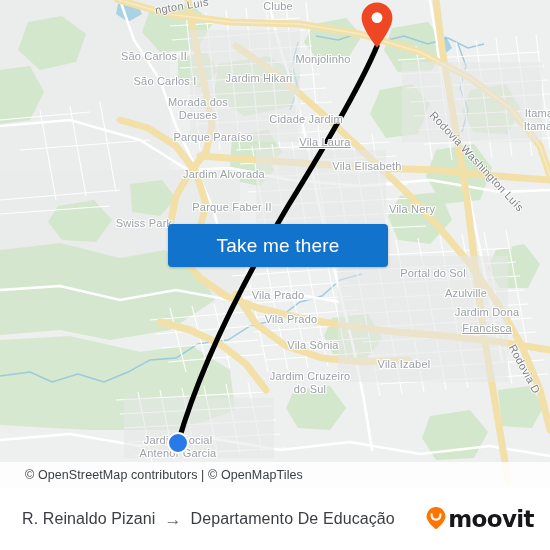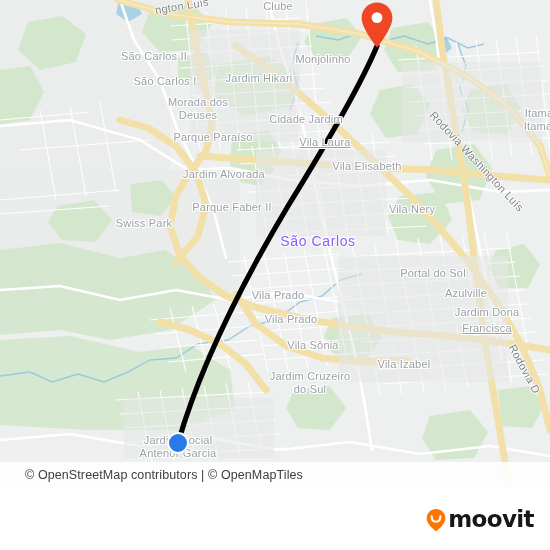--- a/index.html
+++ b/index.html
@@ -163,21 +163,21 @@
     color: #5f6368;
     font-size: 17px;
     line-height: 1;
   }
   #moovit-logo {
     position: absolute;
     right: 16px;
     top: 50%;
     transform: translateY(-50%);
     display: flex;
-    align-items: flex-end;
+    align-items: flex-start;
     gap: 1px;
   }
   #moovit-wordmark {
     font-family: "DejaVu Sans", sans-serif;
     font-size: 23px;
     font-weight: bold;
     color: #17171a;
     letter-spacing: -0.6px;
   }
 </style>
@@ -344,27 +344,33 @@
         <div class="roadlabel" style="left: 512px; top: 339px; transform: rotate(62deg);">Rodovia D</div>
       </div>
 
     <svg id="dest-pin" viewBox="0 0 32 46" xmlns="http://www.w3.org/2000/svg">
       <path d="M16 0.5 C7.4 0.5 0.6 7.3 0.6 15.9 C0.6 26.6 16 45.4 16 45.4 C16 45.4 31.4 26.6 31.4 15.9 C31.4 7.3 24.6 0.5 16 0.5 Z" fill="#ef4723"></path>
       <circle cx="16" cy="15.6" r="5.4" fill="#ffffff"></circle>
     </svg>
 
     <div id="origin-dot"></div>
 
+    <button id="take-me-there">Take me there</button>
 
     <div id="attribution-bar">
       <span id="attribution-text">© OpenStreetMap contributors | © OpenMapTiles</span>
     </div>
   </div>
 
   <div id="footer">
+    <div id="route-summary">
+      <span>R. Reinaldo Pizani</span>
+      <span id="route-arrow-icon">→</span>
+      <span>Departamento De Educação</span>
+    </div>
 
     <div id="moovit-logo">
       <svg width="22" height="24" viewBox="0 0 22 24" xmlns="http://www.w3.org/2000/svg">
         <path d="M11 1 C5.8 1 1.6 5.2 1.6 10.4 C1.6 16.5 11 23.2 11 23.2 C11 23.2 20.4 16.5 20.4 10.4 C20.4 5.2 16.2 1 11 1 Z" fill="#ff7500"></path>
         <path d="M6.6 8.4 C6.6 12 8.6 13.6 11 13.6 C13.4 13.6 15.4 12 15.4 8.4" fill="none" stroke="#ffffff" stroke-width="2.1" stroke-linecap="round"></path>
       </svg>
       <span id="moovit-wordmark">moovit</span>
     </div>
   </div>
 </div>

